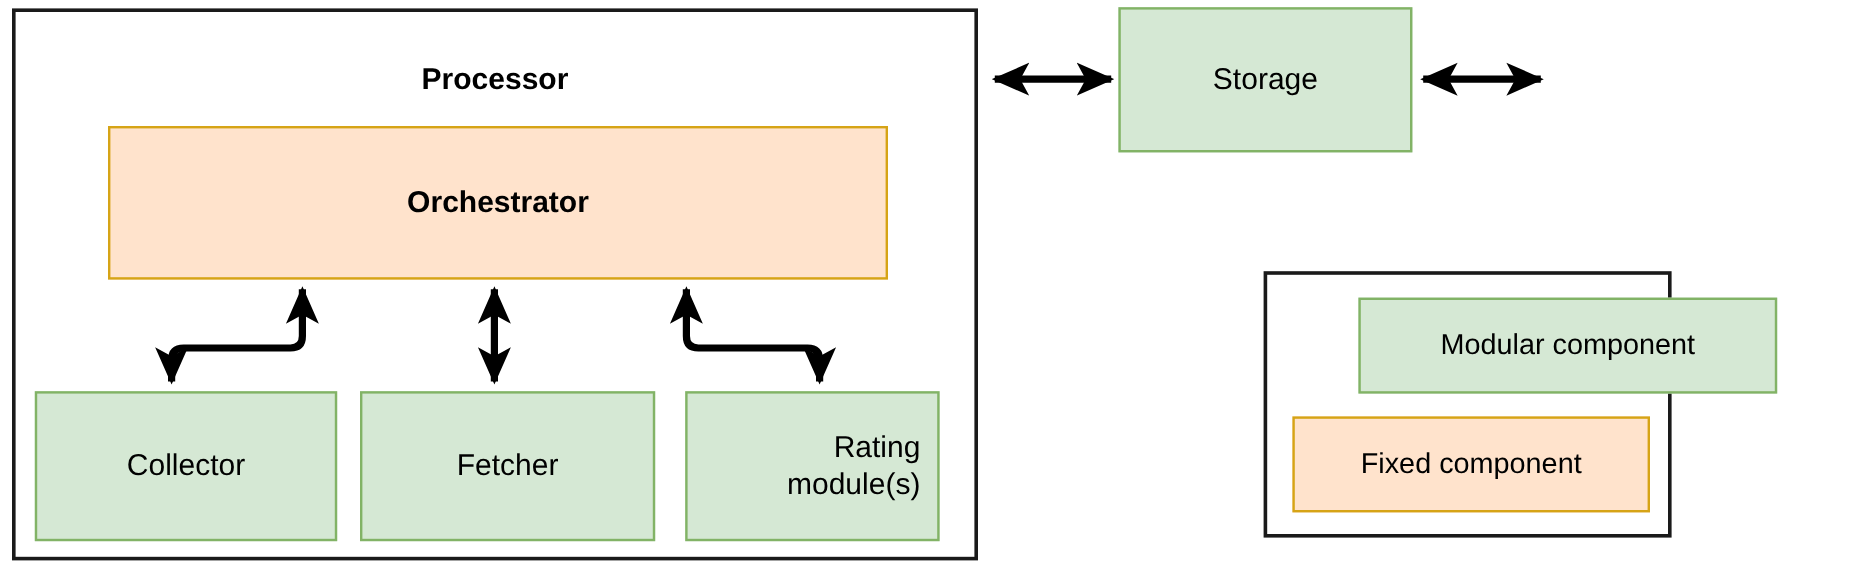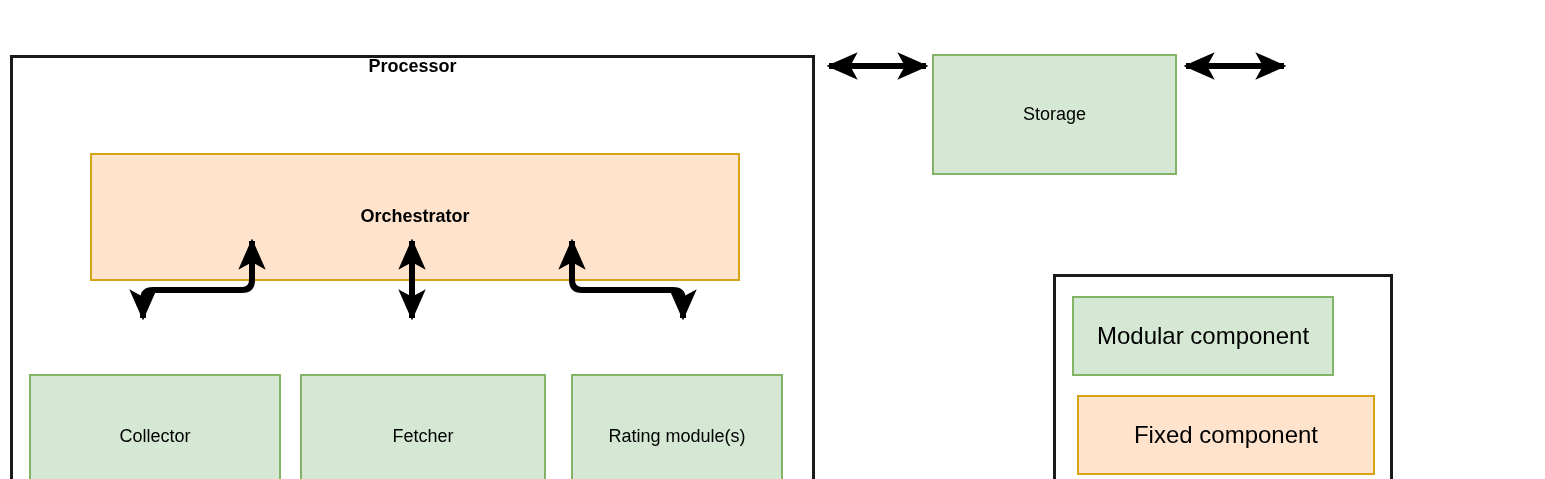--- a/index.html
+++ b/index.html
@@ -19,21 +19,20 @@
   }
   .box {
     position: absolute;
     box-sizing: border-box;
     display: flex;
     align-items: center;
     justify-content: center;
     text-align: center;
     line-height: 1.22;
     color: #000000;
-    margin-top: 48px;
   }
   .container-box {
     background: #ffffff;
     border: 3px solid #1a1a1a;
   }
   .green-box {
     background: #d5e8d4;
     border: 2px solid #82b366;
   }
   .orange-box {
@@ -52,21 +51,21 @@
     font-weight: bold;
   }
   .arrow-layer {
     position: absolute;
     left: 0;
     top: 0;
     width: 1545px;
     height: 479px;
     pointer-events: none;
   }
-  .t20 { font-size: 18px; text-align: right; }
+  .t20 { font-size: 25px; text-align: right; }
   .t-legend { font-size: 24px; }
 </style>
 </head>
 <body>
 
 <div id="canvas">
 
   <div class="box container-box" style="left:10px; top:7px; width:805px; height:460px; display:block;"></div>
 
   <div class="label-free bold t20" style="left:10px; top:48px; width:805px; height:36px;">Processor</div>
@@ -77,21 +76,21 @@
 
   <div class="box green-box t20" style="left:300px; top:326px; width:246px; height:125px;">Fetcher</div>
 
   <div class="box green-box t20" style="left:571px; top:326px; width:212px; height:125px; padding:0 14px;">Rating module(s)</div>
 
   <div class="box green-box t20" style="left:932px; top:6px; width:245px; height:121px;">Storage</div>
 
 
   <div class="box container-box" style="left:1053px; top:226px; width:340px; height:222px; display:block;"></div>
 
-  <div class="box green-box t-legend" style="left:1072px; top:248px; width:262px; height:80px;">Modular component</div>
+  <div class="box green-box t-legend" style="left:1132px; top:248px; width:349px; height:80px;">Modular component</div>
 
   <div class="box orange-box t-legend" style="left:1077px; top:347px; width:298px; height:80px;">Fixed component</div>
 
   <svg class="arrow-layer" viewBox="0 0 1545 479">
     <defs>
       <marker id="ahEnd" viewBox="0 0 10 10" refX="9.2" refY="5" markerWidth="5.2" markerHeight="5.2" orient="auto-start-reverse">
         <path d="M 0 0.6 L 10 5 L 0 9.4 L 2.4 5 Z" fill="#000000"></path>
       </marker>
       <marker id="ahStart" viewBox="0 0 10 10" refX="9.2" refY="5" markerWidth="5.2" markerHeight="5.2" orient="auto-start-reverse">
         <path d="M 0 0.6 L 10 5 L 0 9.4 L 2.4 5 Z" fill="#000000"></path>

